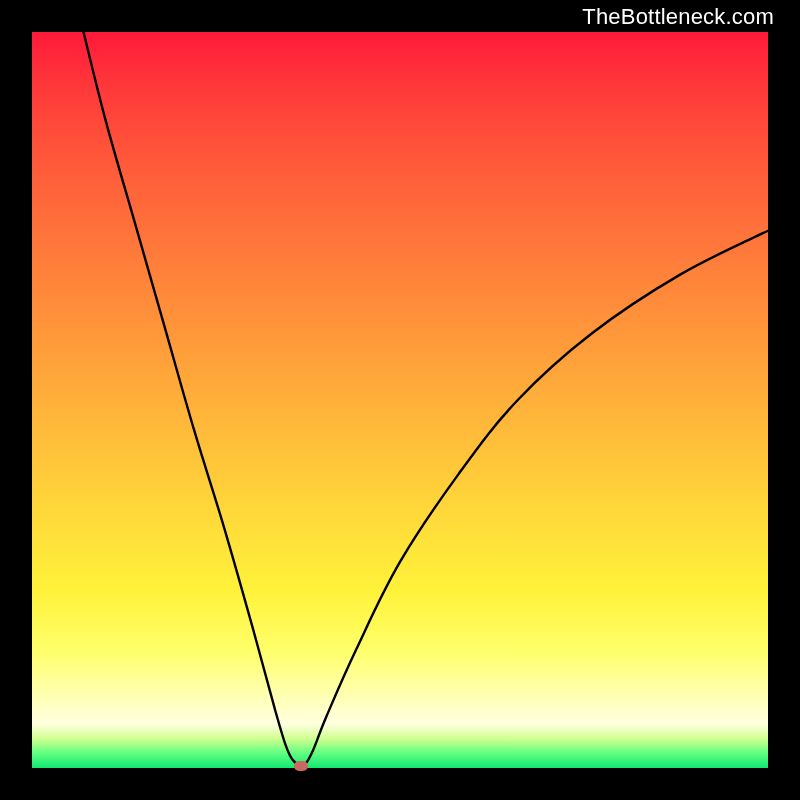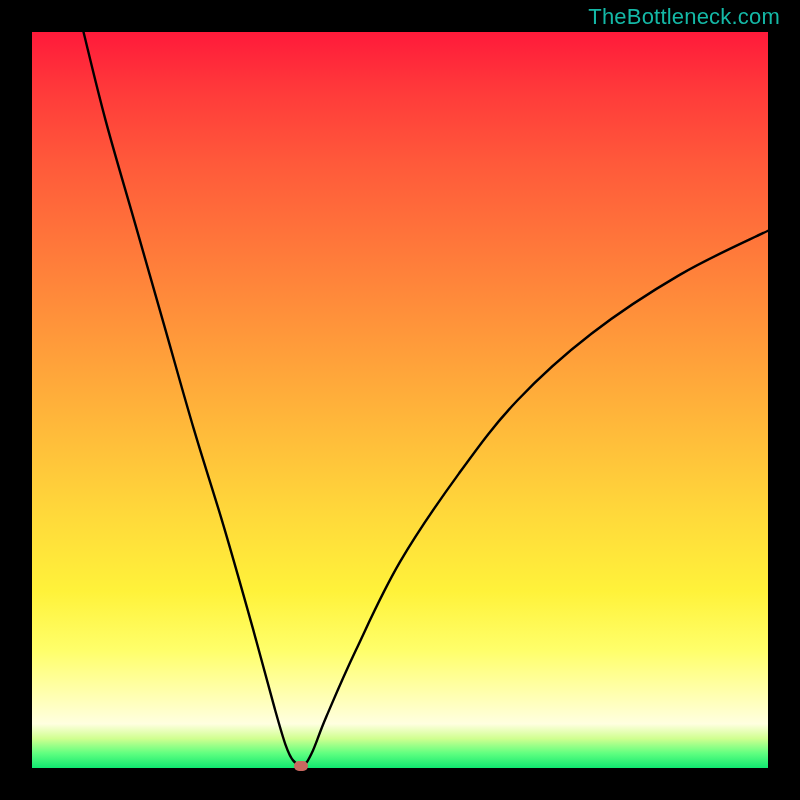--- a/index.html
+++ b/index.html
@@ -38,22 +38,22 @@
       #ffffb0 90%,
       #ffffe0 94%,
       #d0ff90 96%,
       #60ff80 98%,
       #10e870 100%
     );
   }
   .attribution {
     position: absolute;
     top: 4px;
-    right: 20px;
-    color: #14b8a6;
+    right: 26px;
+    color: #ffffff;
     font-size: 22px;
     font-weight: 500;
     letter-spacing: 0.2px;
   }
   svg.curve {
     position: absolute;
     left: 0;
     top: 0;
     width: 736px;
     height: 736px;

